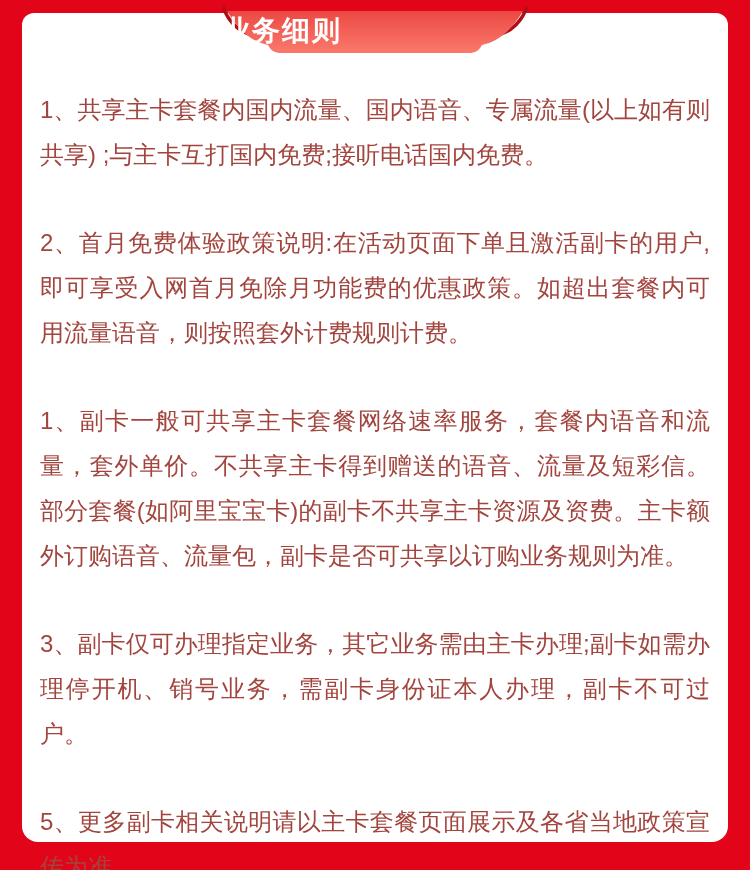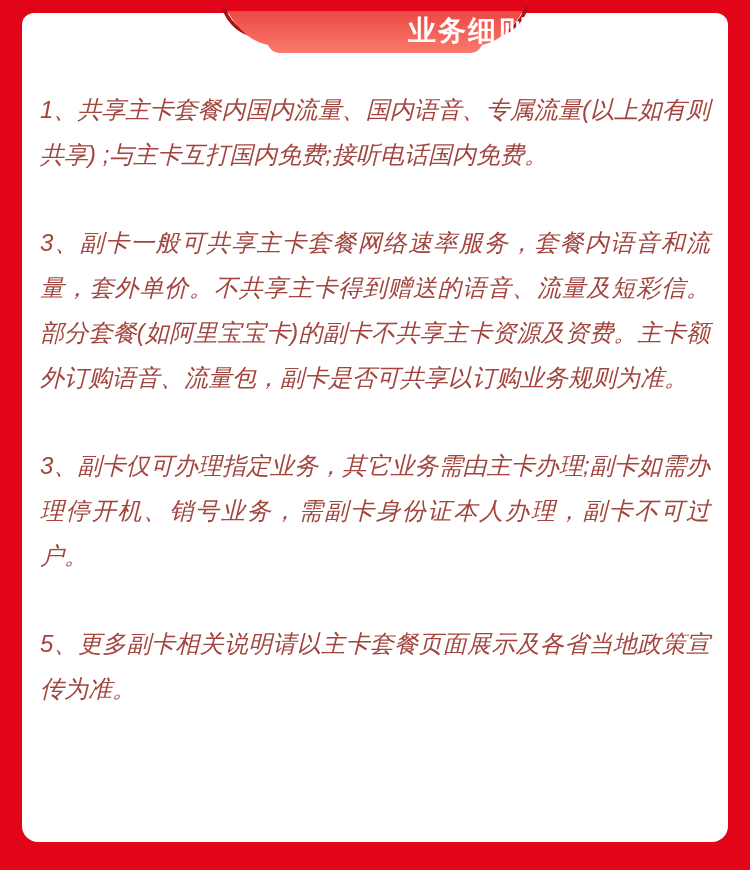--- a/index.html
+++ b/index.html
@@ -17,38 +17,37 @@
     position:relative;
     background:var(--frame-red);
     font-family:"Liberation Sans","DejaVu Sans",sans-serif;
   }
   .card{
     position:absolute;
     left:22px; right:22px; top:13px; bottom:28px;
     background:var(--card-white);
     border-radius:12px 12px 16px 16px;
     padding:74px 18px 12px 18px;
-    font-style:italic;
   }
   .banner{
     position:absolute;
     top:0; left:50%;
     width:306px; height:56px;
     transform:translateX(-50%);
     z-index:2;
   }
   .banner svg{display:block;}
   .stop-a{stop-color:var(--ribbon-top);}
   .stop-b{stop-color:var(--ribbon-bottom);}
   .fold{fill:var(--fold-dark);}
   .banner-title{
     position:absolute;
     top:16px; left:0;
     width:100%;
-    text-align:right;
+    text-align:left;
     color:var(--title-white);
     font-size:28px;
     font-weight:bold;
     letter-spacing:2px;
     line-height:30px;
   }
   .rules p{
     color:var(--text-red);
     font-size:24px;
     line-height:45px;
@@ -57,21 +56,22 @@
     text-justify:inter-ideograph;
     word-break:break-all;
   }
 </style>
 </head>
 <body>
 
 <div class="card">
   <div class="rules">
     <p>1、共享主卡套餐内国内流量、国内语音、专属流量(以上如有则共享) ;与主卡互打国内免费;接听电话国内免费。</p>
-    <p>3、副卡一般可共享主卡套餐网络速率服务，套餐内语音和流量，套外单价。不共享主卡得到赠送的语音、流量及短彩信。部分套餐(如阿里宝宝卡)的副卡不共享主卡资源及资费。主卡额外订购语音、流量包，副卡是否可共享以订购业务规则为准。</p>
+    <p>2、首月免费体验政策说明:在活动页面下单且激活副卡的用户,即可享受入网首月免除月功能费的优惠政策。如超出套餐内可用流量语音，则按照套外计费规则计费。</p>
+    <p>1、副卡一般可共享主卡套餐网络速率服务，套餐内语音和流量，套外单价。不共享主卡得到赠送的语音、流量及短彩信。部分套餐(如阿里宝宝卡)的副卡不共享主卡资源及资费。主卡额外订购语音、流量包，副卡是否可共享以订购业务规则为准。</p>
     <p>3、副卡仅可办理指定业务，其它业务需由主卡办理;副卡如需办理停开机、销号业务，需副卡身份证本人办理，副卡不可过户。</p>
     <p>5、更多副卡相关说明请以主卡套餐页面展示及各省当地政策宣传为准。</p>
   </div>
 </div>
 
 <div class="banner">
   <svg viewBox="0 0 306 56" width="306" height="56" aria-hidden="true">
     <defs>
       <linearGradient id="ribbonGrad" x1="0" y1="0" x2="0" y2="1">
         <stop offset="0" class="stop-a"></stop>

